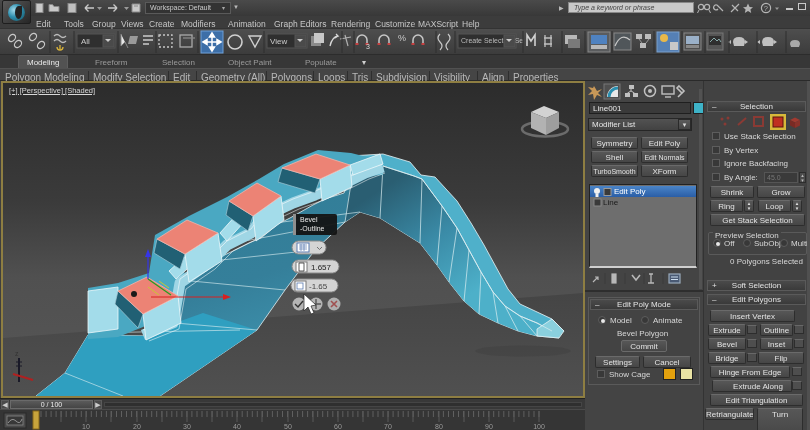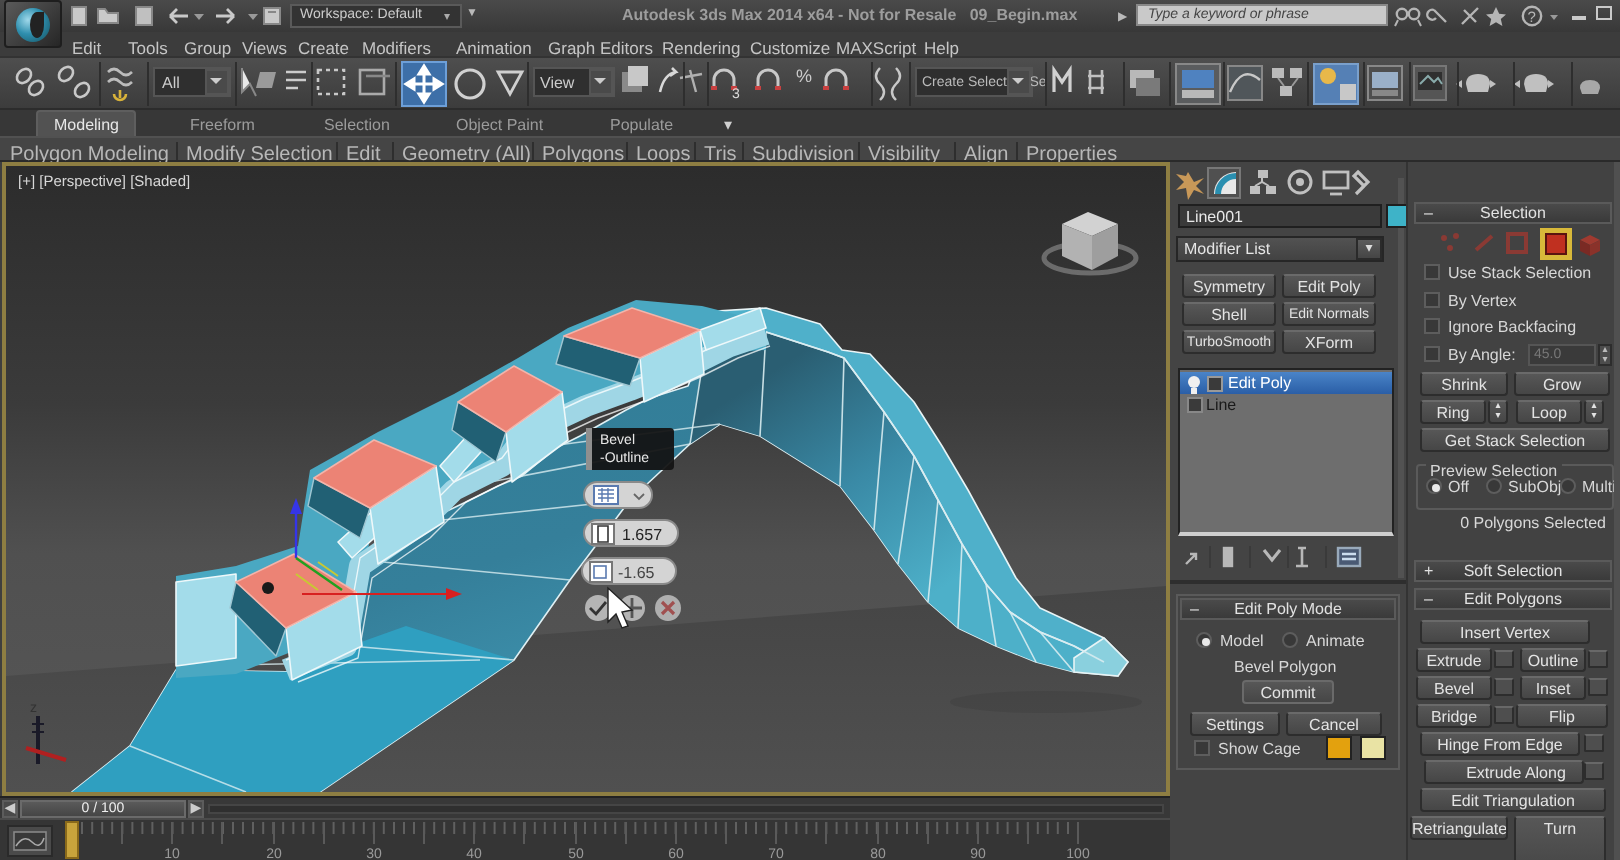--- a/index.html
+++ b/index.html
@@ -41,21 +41,21 @@
 #ribtabs .active { background:#525252; color:#e8e8e8; padding:2px 8px; top:0px;
   border:1px solid #5e5e5e; border-bottom:none; border-radius:2px 2px 0 0; }
 #ribpanels { left:0; top:68px; width:810px; height:13px; background:#454545;
   border-top:1px solid #515151; border-bottom:1px solid #2a2a2a; }
 #ribpanels span { position:absolute; top:3px; font-size:10px; color:#b8b8b8; }
 #ribpanels i { position:absolute; top:2px; width:1px; height:9px; background:#2e2e2e; }
 
 
 #viewport { left:1px; top:81px; width:584px; height:317px;
   border:2px solid #8e7e42; background:#333; }
-#vplabel { left:6px; top:3px; color:#d8d8d8; font-size:7.5px; z-index:30; }
+#vplabel { left:6px; top:3px; color:#d8d8d8; font-size:7.5px; z-index:30;text-decoration:underline; }
 
 
 #cmdpanel { left:585px; top:81px; width:118px; height:349px; background:#444444; }
 #rightpanel { left:703px; top:81px; width:107px; height:349px; background:#424242;
   border-left:1px solid #333; }
 .rollhead { position:absolute; left:3px; width:99px; height:11px;
   background:linear-gradient(#4a4a4a,#3a3a3a); border:1px solid #5a5a5a;
   color:#e2e2e2; font-size:8px; text-align:center; line-height:10px; }
 .rollhead b { position:absolute; left:4px; top:0; font-weight:normal; }
 .btn { position:absolute; background:linear-gradient(#575757,#464646);
@@ -92,21 +92,20 @@
     <rect x="34" y="1.5" width="8" height="9" fill="#c0c0c0" stroke="#888"></rect>
     <path d="M51 6 h9 M51 6 l3.5-3.5 M51 6 l3.5 3.5" stroke="#c9c9c9" stroke-width="1.4"></path>
     <path d="M83 6 h-9 M83 6 l-3.5-3.5 M83 6 l-3.5 3.5" stroke="#c9c9c9" stroke-width="1.4"></path>
     <path d="M98 2 h8 v8 h-8 z M100 4 h4" fill="#c9c9c9" stroke="#888"></path>
   </g>
   <path d="M63 5 l2.5 3 2.5-3 z M95 5 l-2.5 3 -2.5-3 z" fill="#999" transform="translate(0,0)"></path>
 </svg>
 <div id="wsbox" class="abs">Workspace: Default</div>
 <div class="abs tico" style="left:222px;top:4px;font-size:6px;color:#aaa;">▾</div>
 <div class="abs tico" style="left:233px;top:4px;font-size:6px;">▼</div>
-<div id="title-text" class="abs">Autodesk 3ds Max  2014 x64  - Not for Resale&nbsp;&nbsp;&nbsp;09_Begin.max</div>
 <div class="abs tico" style="left:559px;top:4px;font-size:6px;">▶</div>
 <div id="searchbox" class="abs">Type a keyword or phrase</div>
 <svg class="abs" style="left:696px;top:2px;" width="114" height="13" viewBox="0 0 114 13">
   <g stroke="#b5b5b5" stroke-width="1.2" fill="none">
     <circle cx="5" cy="5" r="2.6"></circle>
         <circle cx="11" cy="5" r="2.6"></circle>
         <path d="M3 8 l-1.5 3 M13 8 l1.5 3" stroke-width="1"></path>
     <path d="M21 3 l6 6 M21 3 a2.5 2.5 0 1 0 1 4"></path>
     <path d="M35 10 L43 2 M36 3 l6 6"></path>
     <path d="M52 1.5 l1.6 3.4 3.4.3 -2.6 2.3 .8 3.5 -3.2-1.9 -3.2 1.9 .8-3.5 -2.6-2.3 3.4-.3 z" fill="#b5b5b5" stroke="none"></path>

